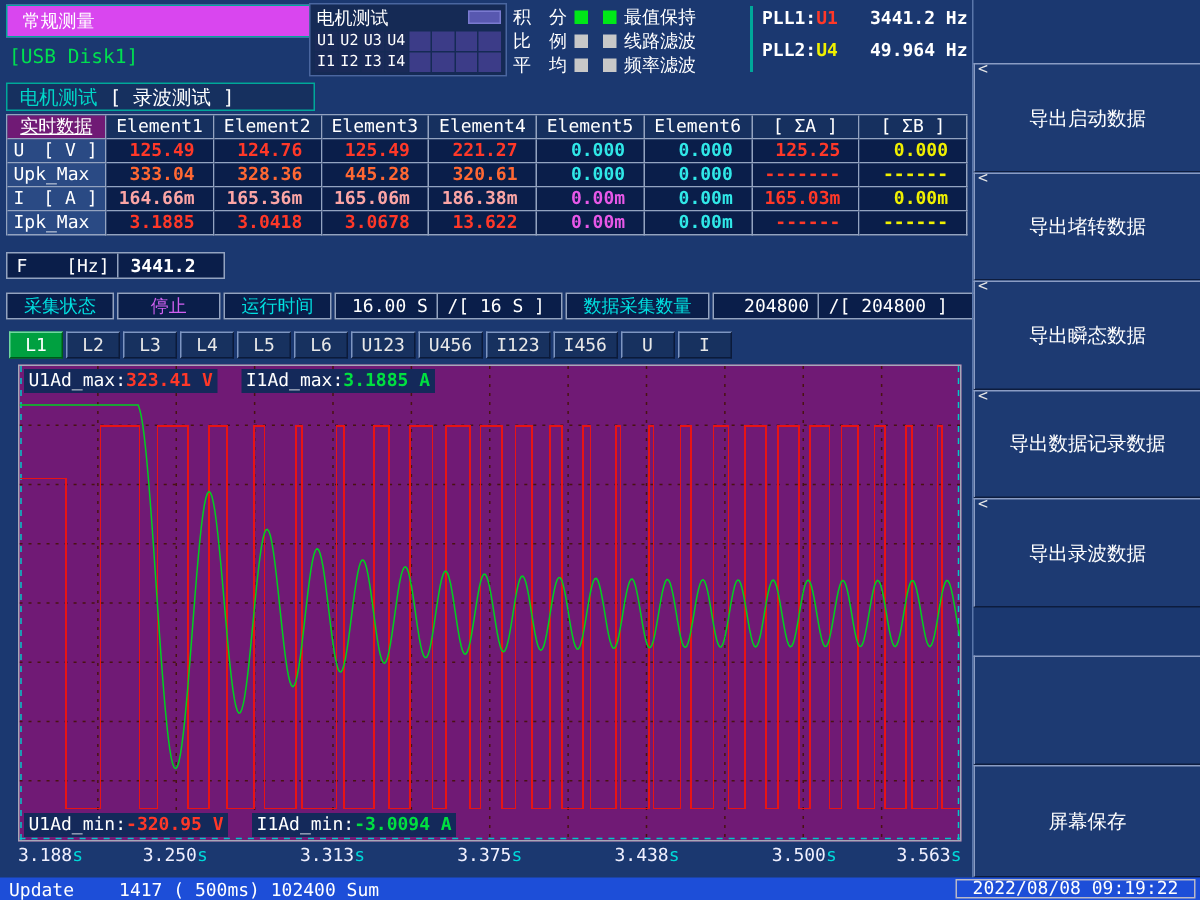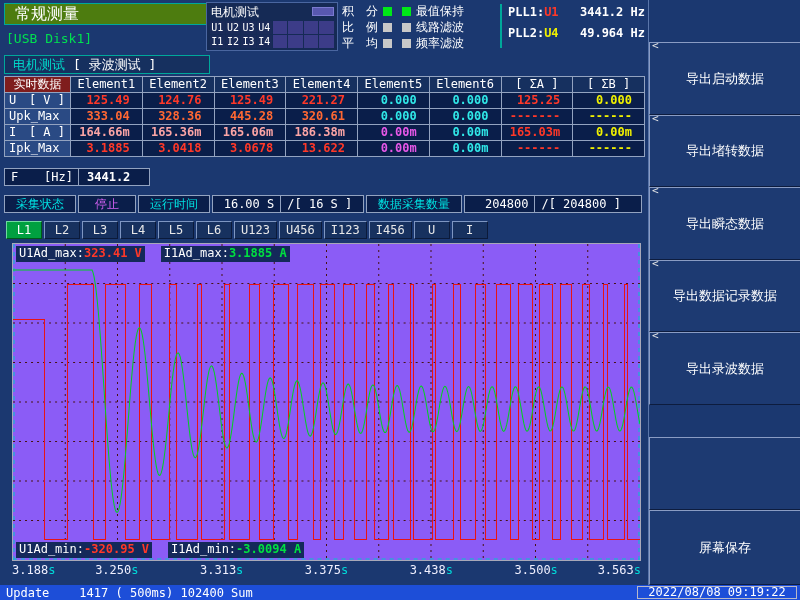--- a/index.html
+++ b/index.html
@@ -2,21 +2,21 @@
 <html><head>
 <meta charset="utf-8">
 <style>
   * { margin:0; padding:0; box-sizing:border-box; }
   html,body { width:800px; height:600px; }
   body { font-family:"DejaVu Sans Mono","DejaVu Sans",sans-serif; font-size:12px; }
   .screen { position:relative; width:800px; height:600px; background:#1b3870; color:#fff; overflow:hidden; }
 
   
   .mode-box { position:absolute; left:4px; top:3px; width:223px; height:22px;
-    border:1px solid #00a89a; background:#4d7c0f; line-height:20px; padding-left:10px; font-size:16px; }
+    border:1px solid #00a89a; background:#d946ef; line-height:20px; padding-left:10px; font-size:12px; }
   .usb { position:absolute; left:6px; top:31px; color:#00e050; font-size:13px; }
 
   .peak-panel { position:absolute; left:206px; top:2px; width:132px; height:49px;
     border:1px solid #4a66a0; background:#152a55; }
   .peak-title { position:absolute; left:4px; top:1px; font-size:12px; }
   .peak-ind { position:absolute; right:3px; top:4px; width:22px; height:9px;
     background:#5858b0; border:1px solid #7a7ad0; }
   .peak-grid { position:absolute; left:3px; top:18px; width:124px;
     display:grid; grid-template-columns:repeat(8,1fr); grid-auto-rows:13px; gap:1px; }
   .peak-cell { background:#1a2a58; color:#fff; font-size:10px; text-align:center; line-height:13px; overflow:hidden; }
@@ -41,21 +41,21 @@
     border:1px solid #00a89a; background:#16305f; display:flex; gap:8px;
     align-items:flex-start; padding-left:8px; font-size:13px; }
   .tm-left { color:#00d8c8; }
 
   .rt-table { position:absolute; left:4px; top:76px; width:641px;
     display:grid; grid-template-columns:66px repeat(8,1fr);
     border-top:1px solid #93a3c0; border-left:1px solid #93a3c0; }
   .rt-cell { border-right:1px solid #93a3c0; border-bottom:1px solid #93a3c0;
     height:16px; line-height:15px; overflow:hidden; font-size:12px; }
   .rt-head { background:#16305f; text-align:center; }
-  .rt-corner { background:#7f1d1d; text-align:center; }
+  .rt-corner { background:#701a75; text-align:center;text-decoration:underline; }
   .rt-label { background:#2a4a84; display:flex; justify-content:space-between;
     padding:0 5px 0 4px; }
   .rt-val { background:#0a1e4a; text-align:right; padding-right:12px; font-weight:bold; }
 
   .c-red     { color:#ff3828; }
   .c-orange  { color:#fca5a5; }
   .c-orange2 { color:#ff6833; }
   .c-cyan    { color:#30e8e8; }
   .c-magenta { color:#e858e8; }
   .c-yellow  { color:#f0f000; }
@@ -77,21 +77,21 @@
 
   
   .tabs { position:absolute; left:6px; top:221px; height:18px; display:flex; gap:2px; }
   .tab { min-width:36px; padding:0 6px; height:18px; line-height:16px; text-align:center;
     background:#17315f; border:1px solid; border-color:#7e96c2 #0b1a3a #0b1a3a #7e96c2;
     color:#e8e8e8; cursor:default; }
   .tab.active { background:#00a040; border-color:#70d8a0 #005818 #005818 #70d8a0; color:#fff; }
 
   
   .wave-panel { position:absolute; left:12px; top:243px; width:629px; height:318px;
-    background:#8b5cf6; border:1px solid #a8a8b8; }
+    background:#701a75; border:1px solid #a8a8b8; }
   .wave-svg { position:absolute; left:0; top:0; width:100%; height:100%; display:block; }
   .wl-row { position:absolute; left:3px; display:flex; gap:16px; }
   .wl-top { top:2px; }
   .wl-bot { bottom:2px; }
   .wl-group { background:#14295a; padding:0 3px; height:16px; line-height:15px; white-space:nowrap; }
   .wl-u { color:#ff3828; font-weight:bold; }
   .wl-i { color:#00e040; font-weight:bold; }
 
   .x-axis { position:absolute; left:12px; top:563px; width:629px; height:15px; }
   .x-tick { position:absolute; top:0; white-space:nowrap; }
@@ -238,21 +238,21 @@
   <div class="freq-box">
     <div class="freq-label">
       <span>F</span>
       <span>[Hz]</span>
     </div>
     <div class="freq-value">3441.2</div>
   </div>
 
   <div class="status-row">
     <div class="st-box st-cyan" style="width:72px">采集状态</div>
-    <div class="st-box st-magenta" style="width:58px">停止</div>
+    <div class="st-box st-magenta" style="width:69px">停止</div>
     <div class="st-box st-cyan" style="width:72px">运行时间</div>
     <div class="st-box" style="width:152px">
       <span class="st-part">16.00 S</span>
       <span class="st-part st-div">/[  16 S ]</span>
     </div>
     <div class="st-box st-cyan" style="width:96px">数据采集数量</div>
     <div class="st-box" style="width:178px">
       <span class="st-part">204800</span>
       <span class="st-part st-div">/[ 204800 ]</span>
     </div>

